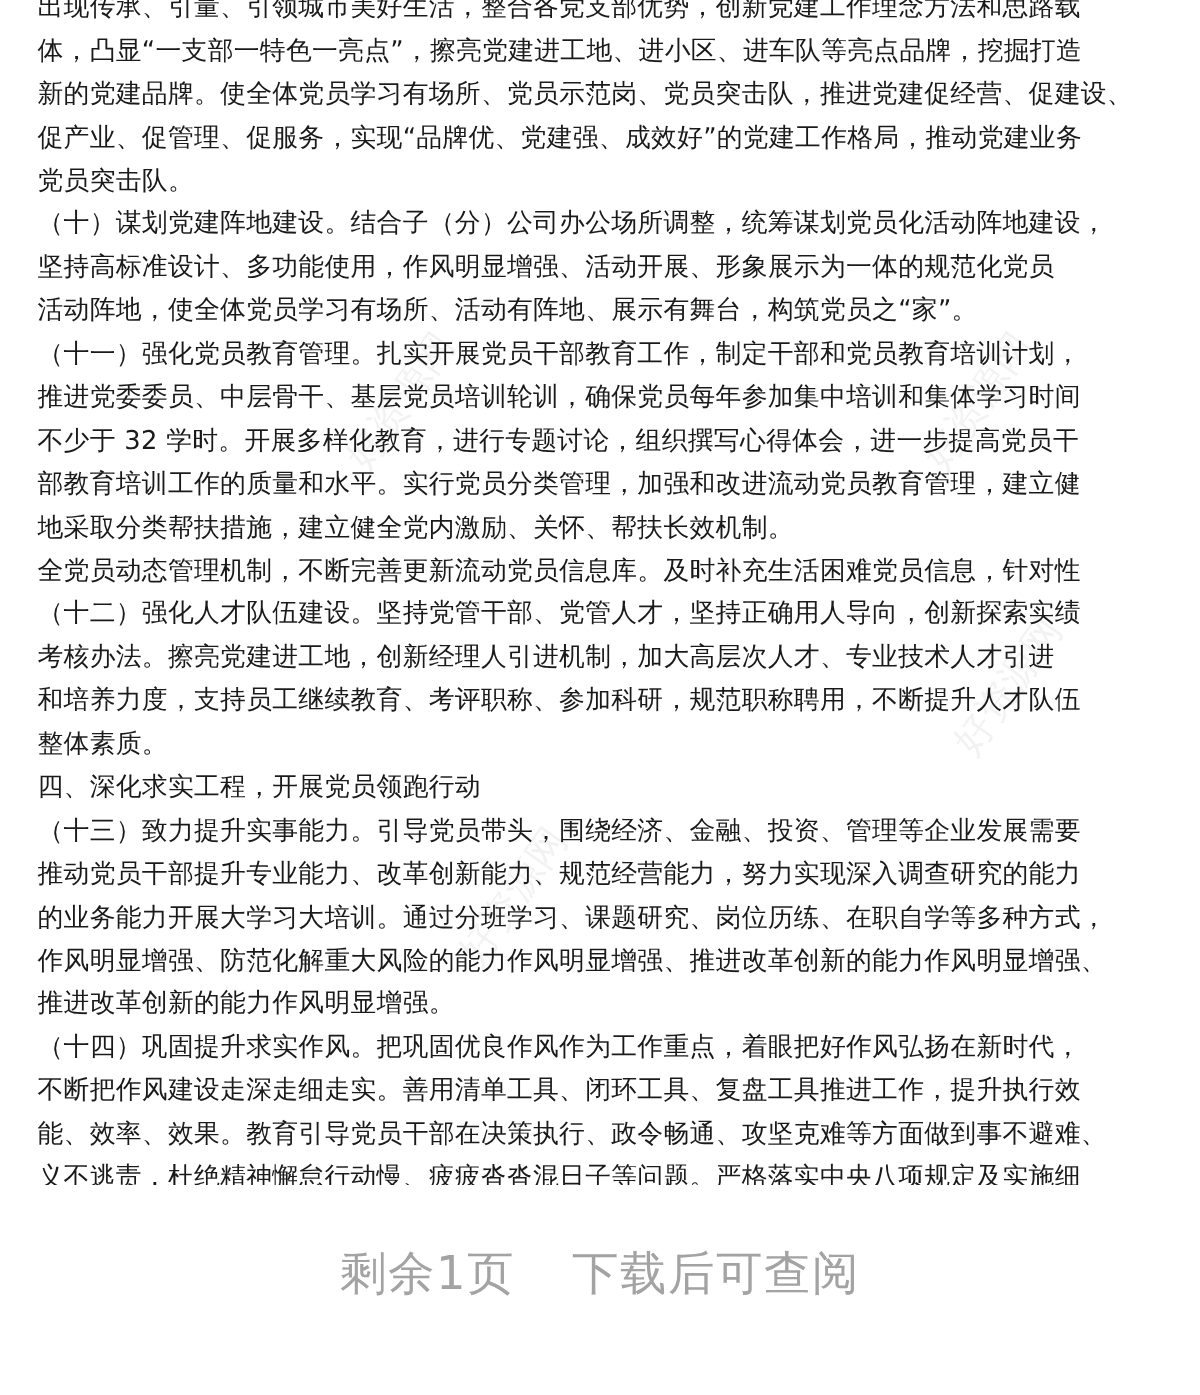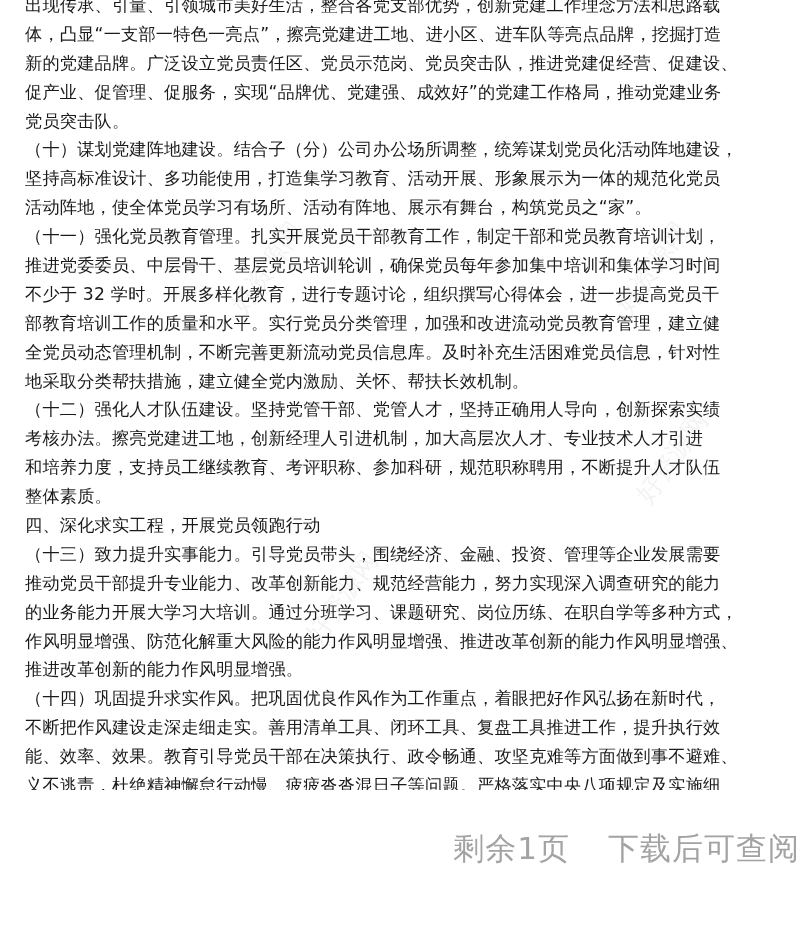--- a/index.html
+++ b/index.html
@@ -43,21 +43,21 @@
       font-size: 26px;
       transform: rotate(-55deg);
       white-space: nowrap;
       pointer-events: none;
     }
     .more-banner {
       position: absolute;
       left: 0;
       top: 828px;
       width: 800px;
-      text-align: right;
+      text-align: center;
       font-size: 31px;
       color: #a3a3a3;
       letter-spacing: 1px;
     }
     .more-banner .gap {
       display: inline-block;
       width: 38px;
     }
   </style>
 </head>
@@ -65,32 +65,32 @@
 
 <div class="doc-page">
   <div class="watermark" style="left:215px; top:250px;">好资源网</div>
   <div class="watermark" style="left:600px; top:250px;">好资源网</div>
   <div class="watermark" style="left:620px; top:440px;">好资源网</div>
   <div class="watermark" style="left:290px; top:580px;">好资源网</div>
 
   <div class="doc-body">
     <span class="doc-line">出现传承、引量、引领城市美好生活，整合各党支部优势，创新党建工作理念方法和思路载</span>
     <span class="doc-line">体，凸显“一支部一特色一亮点”，擦亮党建进工地、进小区、进车队等亮点品牌，挖掘打造</span>
-    <span class="doc-line">新的党建品牌。广泛设立党员责任区、党员示范岗、党员突击队，推进党建促经营、促建设、</span>
+    <span class="doc-line">新的党建品牌。使全体党员学习有场所、党员示范岗、党员突击队，推进党建促经营、促建设、</span>
     <span class="doc-line">促产业、促管理、促服务，实现“品牌优、党建强、成效好”的党建工作格局，推动党建业务</span>
     <span class="doc-line">党员突击队。</span>
     <span class="doc-line">（十）谋划党建阵地建设。结合子（分）公司办公场所调整，统筹谋划党员化活动阵地建设，</span>
-    <span class="doc-line">坚持高标准设计、多功能使用，打造集学习教育、活动开展、形象展示为一体的规范化党员</span>
+    <span class="doc-line">坚持高标准设计、多功能使用，作风明显增强、活动开展、形象展示为一体的规范化党员</span>
     <span class="doc-line">活动阵地，使全体党员学习有场所、活动有阵地、展示有舞台，构筑党员之“家”。</span>
     <span class="doc-line">（十一）强化党员教育管理。扎实开展党员干部教育工作，制定干部和党员教育培训计划，</span>
     <span class="doc-line">推进党委委员、中层骨干、基层党员培训轮训，确保党员每年参加集中培训和集体学习时间</span>
     <span class="doc-line">不少于 32 学时。开展多样化教育，进行专题讨论，组织撰写心得体会，进一步提高党员干</span>
     <span class="doc-line">部教育培训工作的质量和水平。实行党员分类管理，加强和改进流动党员教育管理，建立健</span>
+    <span class="doc-line">地采取分类帮扶措施，建立健全党内激励、关怀、帮扶长效机制。</span>
     <span class="doc-line">全党员动态管理机制，不断完善更新流动党员信息库。及时补充生活困难党员信息，针对性</span>
-    <span class="doc-line">地采取分类帮扶措施，建立健全党内激励、关怀、帮扶长效机制。</span>
     <span class="doc-line">（十二）强化人才队伍建设。坚持党管干部、党管人才，坚持正确用人导向，创新探索实绩</span>
     <span class="doc-line">考核办法。擦亮党建进工地，创新经理人引进机制，加大高层次人才、专业技术人才引进</span>
     <span class="doc-line">和培养力度，支持员工继续教育、考评职称、参加科研，规范职称聘用，不断提升人才队伍</span>
     <span class="doc-line">整体素质。</span>
     <span class="doc-line">四、深化求实工程，开展党员领跑行动</span>
     <span class="doc-line">（十三）致力提升实事能力。引导党员带头，围绕经济、金融、投资、管理等企业发展需要</span>
     <span class="doc-line">推动党员干部提升专业能力、改革创新能力、规范经营能力，努力实现深入调查研究的能力</span>
     <span class="doc-line">的业务能力开展大学习大培训。通过分班学习、课题研究、岗位历练、在职自学等多种方式，</span>
     <span class="doc-line">作风明显增强、防范化解重大风险的能力作风明显增强、推进改革创新的能力作风明显增强、</span>
     <span class="doc-line">推进改革创新的能力作风明显增强。</span>

